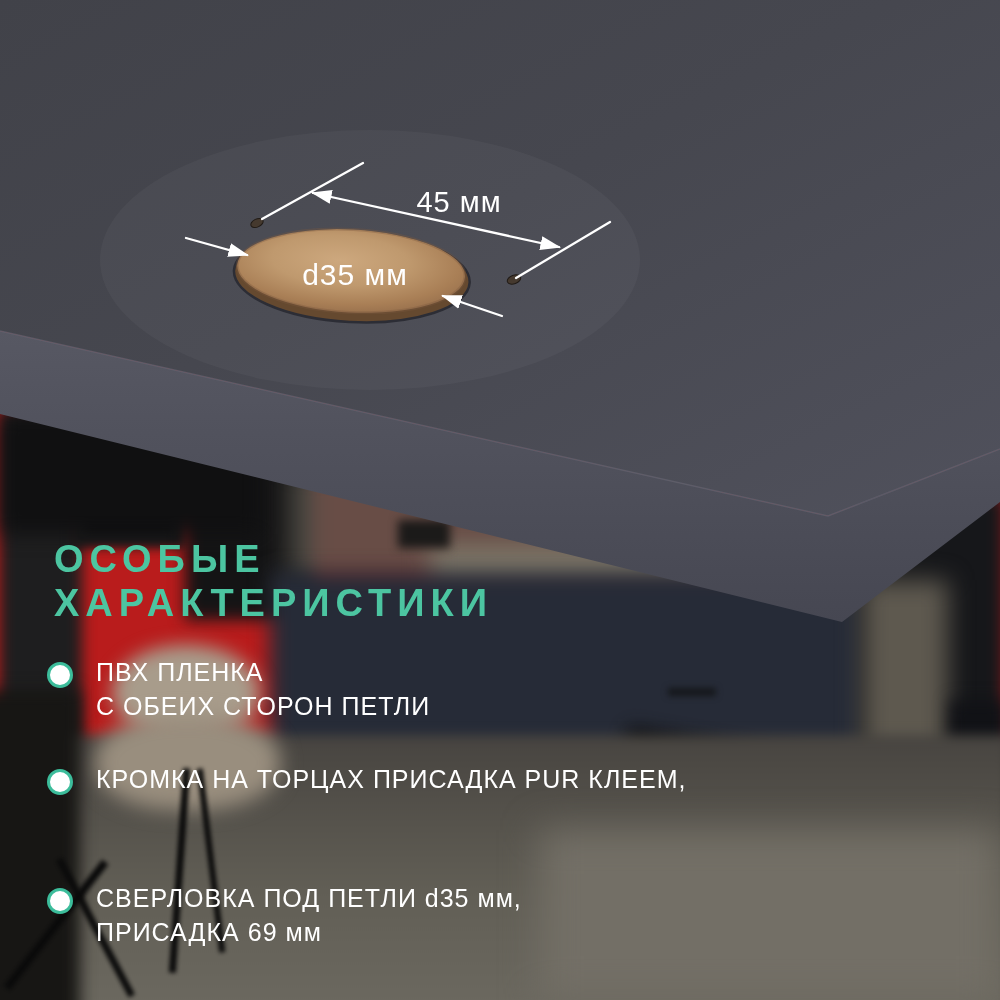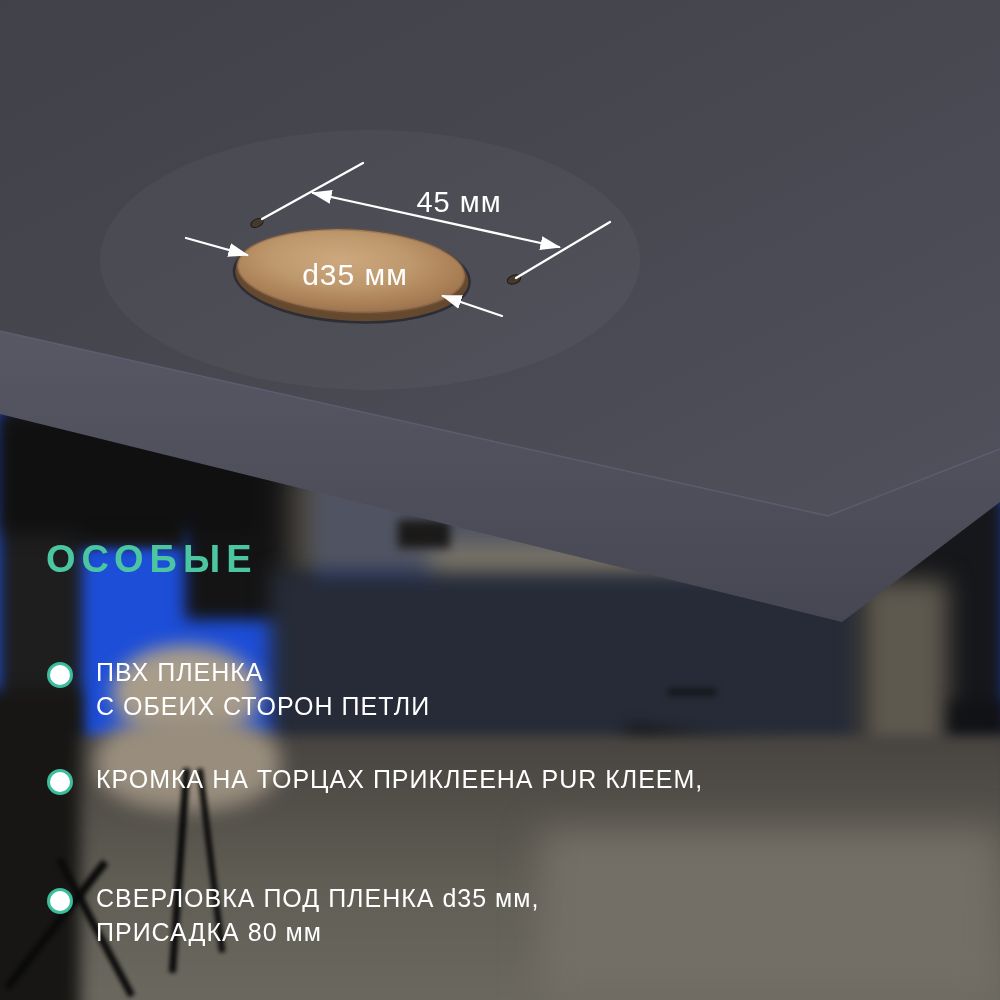--- a/index.html
+++ b/index.html
@@ -1,18 +1,18 @@
 <!DOCTYPE html>
 <html><head>
 <meta charset="utf-8">
 <style>
   html,body{margin:0;padding:0;background:#000;}
   .stage{
     position:relative;width:1000px;height:1000px;overflow:hidden;
-    background:#1d4ed8;
+    background:#b91c1c;
     font-family:"Liberation Sans","DejaVu Sans",sans-serif;
   }
   
   .bg{position:absolute;inset:0;overflow:hidden;}
   .blob{position:absolute;}
   .b-cab-left   {left:0px;   top:410px; width:82px;  height:430px; background:#1e1e1f; filter:blur(7px);}
   .b-micro-box  {left:70px;  top:450px; width:115px; height:98px;  background:#1a1a1b; filter:blur(5px);}
   .b-micro-scr  {left:86px;  top:462px; width:86px;  height:70px;  background:#0e0e0f; filter:blur(4px);}
   .b-mid-dark   {left:185px; top:420px; width:130px; height:200px; background:#141415; filter:blur(8px);}
   .b-backsplash {left:290px; top:465px; width:420px; height:120px; background:#5a564e; filter:blur(14px); opacity:.85;}
@@ -37,21 +37,21 @@
   .leg-d{left:92px; top:850px;width:7px;height:155px;transform:rotate(-28deg);}
   
   svg.hero{position:absolute;inset:0;z-index:2;}
   svg.hero text{
     font-family:"Liberation Sans","DejaVu Sans",sans-serif;
     fill:#ffffff;letter-spacing:1px;
   }
   
   .content{position:absolute;inset:0;z-index:3;}
   .heading{
-    position:absolute;left:46px;top:537px;
+    position:absolute;left:54px;top:537px;
     color:#4cc5a1;font-size:38px;font-weight:bold;
     line-height:44px;letter-spacing:6px;
   }
   .feature{position:absolute;left:47px;display:flex;gap:23px;align-items:flex-start;}
   .f1{top:655px;} .f2{top:762px;} .f3{top:881px;}
   .dot{
     width:26px;height:26px;border-radius:50%;flex:none;
     background:#ffffff;border:3px solid #3cbd9b;box-sizing:border-box;
     margin-top:7px;
   }
@@ -133,39 +133,40 @@
       <line x1="186" y1="238" x2="247" y2="255" marker-end="url(#arw)"></line>
       <line x1="502" y1="316" x2="443" y2="296" marker-end="url(#arw)"></line>
     </g>
     <text x="459" y="212" text-anchor="middle" font-size="29">45 мм</text>
     <text x="355" y="285" text-anchor="middle" font-size="30">d35 мм</text>
   </svg>
 
   <div class="content">
     <div class="heading">
       <div>ОСОБЫЕ</div>
+      <div>ХАРАКТЕРИСТИКИ</div>
     </div>
 
     <div class="feature f1">
       <div class="dot"></div>
       <div class="feature-text">
         <div>ПВХ ПЛЕНКА</div>
         <div>С ОБЕИХ СТОРОН ПЕТЛИ</div>
       </div>
     </div>
 
     <div class="feature f2">
       <div class="dot"></div>
       <div class="feature-text">
-        <div>КРОМКА НА ТОРЦАХ ПРИКЛЕЕНА PUR КЛЕЕМ,</div>
+        <div>КРОМКА НА ТОРЦАХ ПРИСАДКА PUR КЛЕЕМ,</div>
       </div>
     </div>
 
     <div class="feature f3">
       <div class="dot"></div>
       <div class="feature-text">
-        <div>СВЕРЛОВКА ПОД ПЛЕНКА d35 мм,</div>
-        <div>ПРИСАДКА 80 мм</div>
+        <div>СВЕРЛОВКА ПОД ПЕТЛИ d35 мм,</div>
+        <div>ПРИСАДКА 69 мм</div>
       </div>
     </div>
   </div>
 
 </div>
 
 </body></html>

